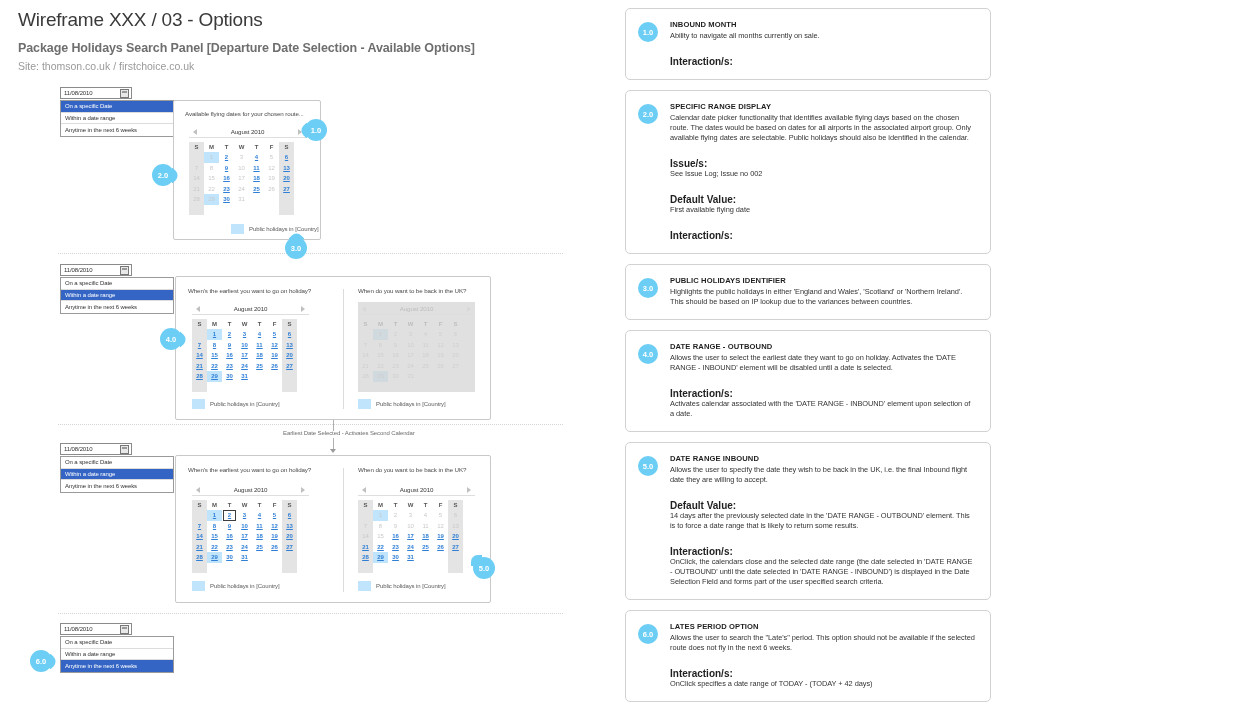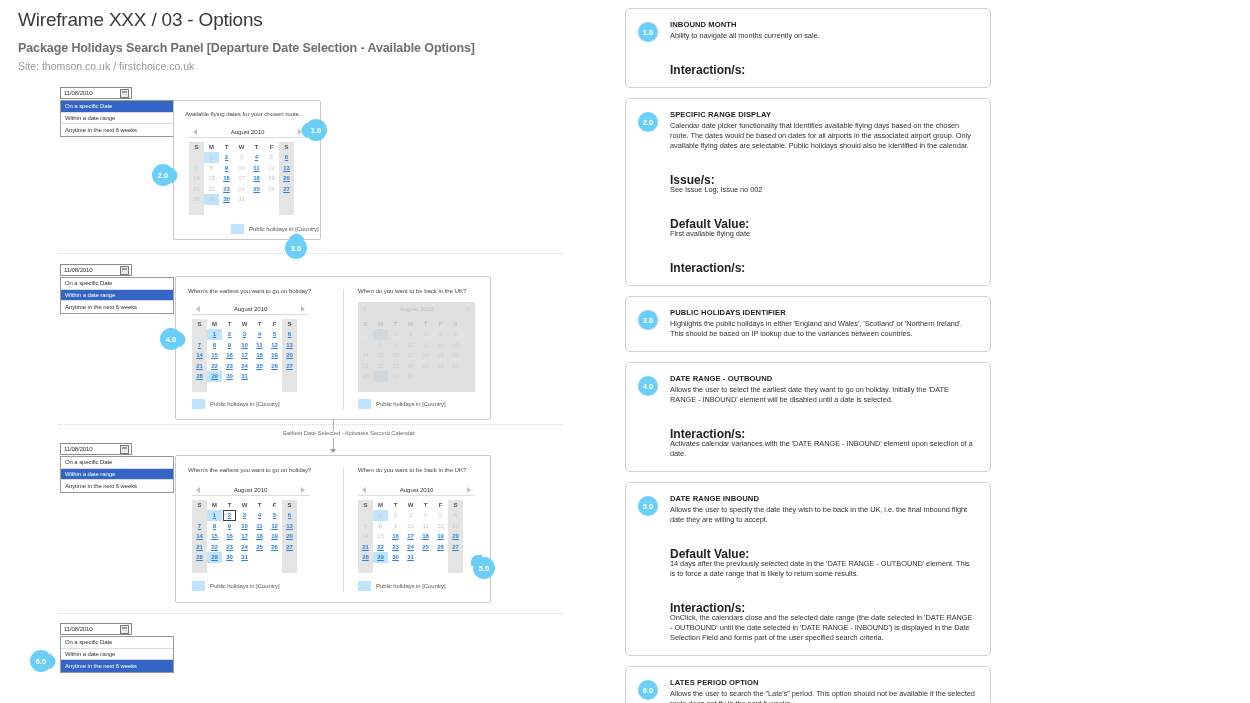--- a/index.html
+++ b/index.html
@@ -171,22 +171,22 @@
     display: flex; align-items: center; justify-content: center;
   }
   .note h3 {
     font-size: 7.6px; font-weight: bold; color: #1f1f1f;
     letter-spacing: 0.1px; line-height: 10px; margin-bottom: 1px;
   }
   .note p {
     font-size: 7.4px; color: #333; line-height: 10px; letter-spacing: -0.05px;
   }
   .note .lbl {
-    font-size: 12px; font-weight: bold; color: #1f1f1f;
-    line-height: 10px; margin-top: 24px;
+    font-size: 10px; font-weight: bold; color: #1f1f1f;
+    line-height: 10px; margin-top: 16px;
   }
   .note .ital { }
 </style>
 </head>
 <body>
 
 <div class="page">
 
   <div class="header">
     <div class="h-title">Wireframe XXX / 03 - Options</div>
@@ -618,23 +618,23 @@
         <div class="lbl">Interaction/s:</div>
       </div>
       <div class="note">
         <div class="npin">3.0</div>
         <h3>PUBLIC HOLIDAYS IDENTIFIER</h3>
         <p>Highlights the public holidays in either 'England and Wales', 'Scotland' or 'Northern Ireland'. This should be based on IP lookup due to the variances between countries.</p>
       </div>
       <div class="note">
         <div class="npin">4.0</div>
         <h3>DATE RANGE - OUTBOUND</h3>
-        <p>Allows the user to select the earliest date they want to go on holiday. Initially the 'DATE RANGE - INBOUND' element will be disabled until a date is selected.</p>
+        <p>Allows the user to select the earliest date they want to go on holiday. Activates the 'DATE RANGE - INBOUND' element will be disabled until a date is selected.</p>
         <div class="lbl">Interaction/s:</div>
-        <p>Activates calendar variances with the 'DATE RANGE - INBOUND' element upon selection of a date.</p>
+        <p>Activates calendar associated with the 'DATE RANGE - INBOUND' element upon selection of a date.</p>
       </div>
       <div class="note">
         <div class="npin">5.0</div>
         <h3>DATE RANGE INBOUND</h3>
         <p>Allows the user to specify the date they wish to be back in the UK, i.e. the final Inbound flight date they are willing to accept.</p>
         <div class="lbl">Default Value:</div>
         <p>14 days after the previously selected date in the 'DATE RANGE - OUTBOUND' element. This is to force a date range that is likely to return some results.</p>
         <div class="lbl">Interaction/s:</div>
         <p>OnClick, the calendars close and the selected date range (the date selected in 'DATE RANGE - OUTBOUND' until the date selected in 'DATE RANGE - INBOUND') is displayed in the Date Selection Field and forms part of the user specified search criteria.</p>
       </div>

